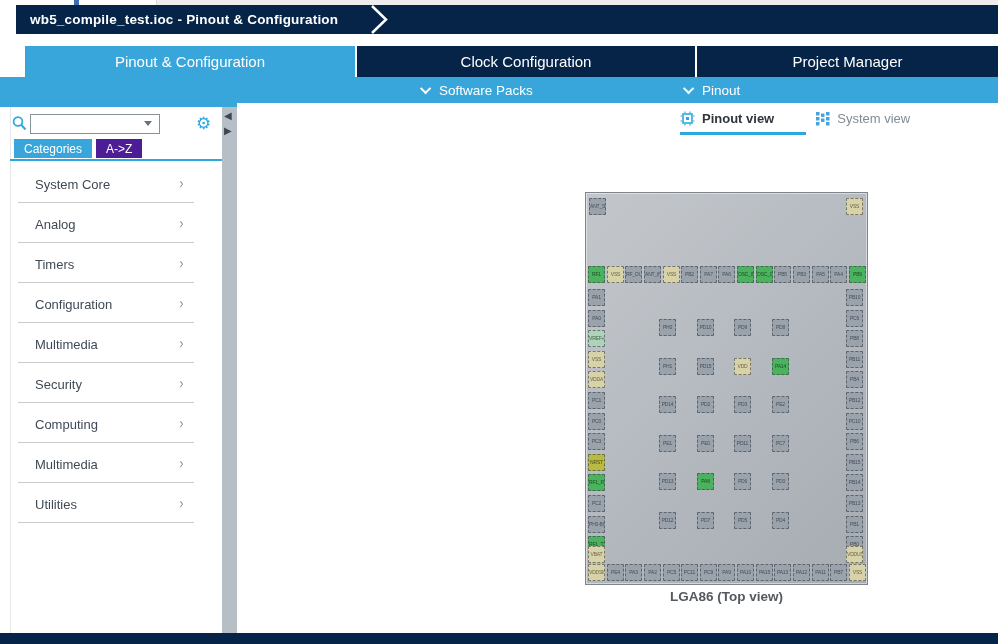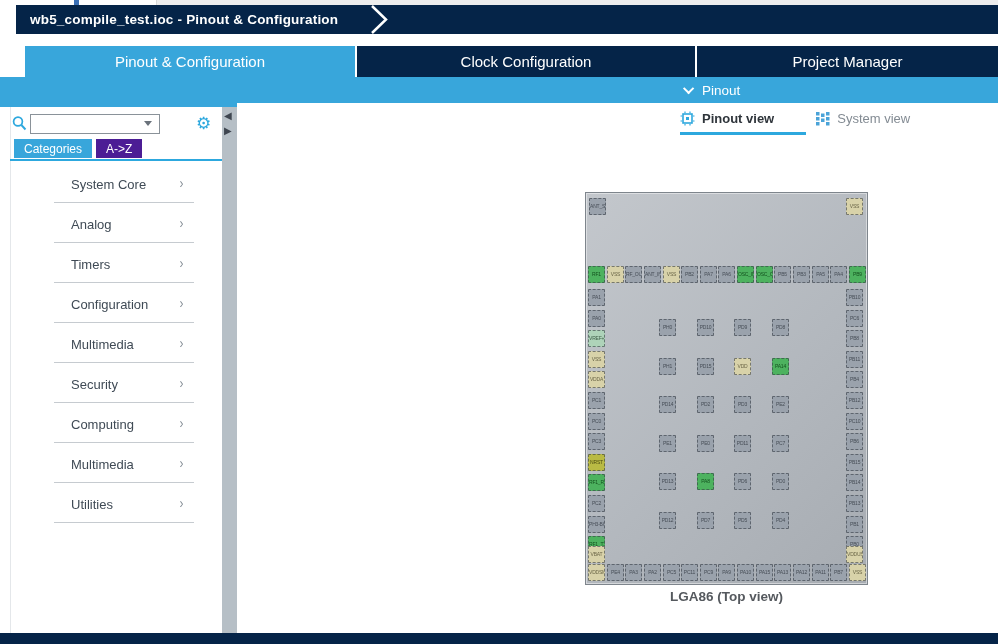--- a/index.html
+++ b/index.html
@@ -44,21 +44,21 @@
   .search-select { position:absolute; left:30px; top:2px; width:130px; height:20px; border:1px solid #8a9299; background:#ffffff; font-size:12px; padding:0 18px 0 4px; color:#333; appearance:none; border-radius:0; }
   .select-arrow { position:absolute; left:144px; top:9px; width:0; height:0; border-left:4px solid transparent; border-right:4px solid transparent; border-top:5px solid #6a727b; pointer-events:none; }
   .gear-icon { position:absolute; left:196px; top:0px; font-size:17px; color:#2da8de; cursor:pointer; line-height:24px; }
 
   .cat-tabs { position:absolute; left:14px; top:32px; height:19px; display:flex; gap:4px; }
   .cat-tab { height:19px; display:flex; align-items:center; justify-content:center; font-size:12px; color:#ffffff; padding:4px 10px; cursor:pointer; }
   .cat-tab.active { background:#38a6db; }
   .cat-tab.inactive { background:#4c1d95; }
   .cat-underline { position:absolute; left:10px; top:52px; width:212px; height:2px; background:#2da8de; }
 
-  .cat-list { position:absolute; left:10px; top:58px; width:192px;padding-left:36px; }
+  .cat-list { position:absolute; left:10px; top:58px; width:192px; }
   .cat-item { position:relative; height:40px; cursor:pointer; }
   .cat-item .lbl { position:absolute; left:25px; top:12px; font-size:13px; color:#3f4a55; }
   .cat-item .chev { position:absolute; right:18px; top:9px; font-size:15px; color:#848d96; transform:scaleX(0.8); }
   .cat-item .sep { position:absolute; left:8px; right:8px; bottom:2px; height:1px; background:#c6cbd0; }
 
   
   .splitter { left:222px; top:107px; width:15px; height:526px; background:#b6bfc6; }
   .split-arrow { position:absolute; left:2px; font-size:10px; color:#3f4650; cursor:pointer; line-height:12px; }
 
   
@@ -107,20 +107,24 @@
   <div class="tab tab-dark tab-clock">
     <span>Clock Configuration</span>
   </div>
   <div class="tab-sep" style="left:695px;"></div>
   <div class="tab tab-dark tab-project">
     <span>Project Manager</span>
   </div>
 </div>
 
 <div class="abs sub-bar">
+  <div class="sub-item" style="left:423px;">
+    <span class="chev-down"></span>
+    <span>Software Packs</span>
+  </div>
   <div class="sub-item" style="left:686px;">
     <span class="chev-down"></span>
     <span>Pinout</span>
   </div>
 </div>
 
 <div class="abs sidebar-top-strip"></div>
 <div class="abs sidebar">
   <div class="sidebar-inner-border"></div>
 

